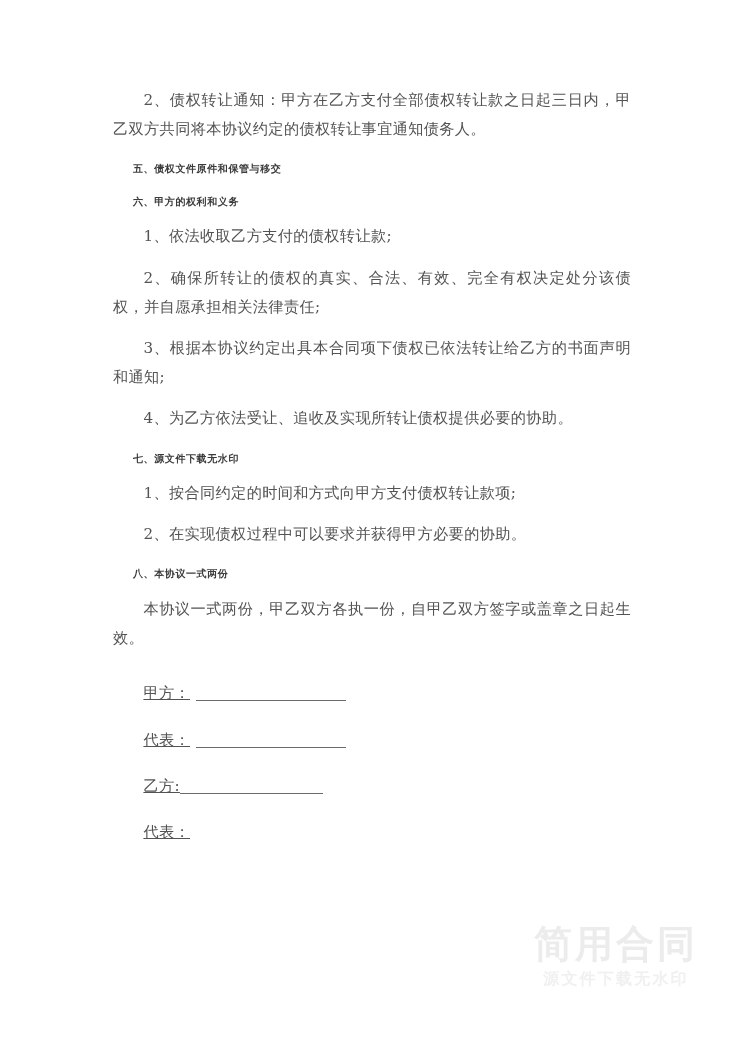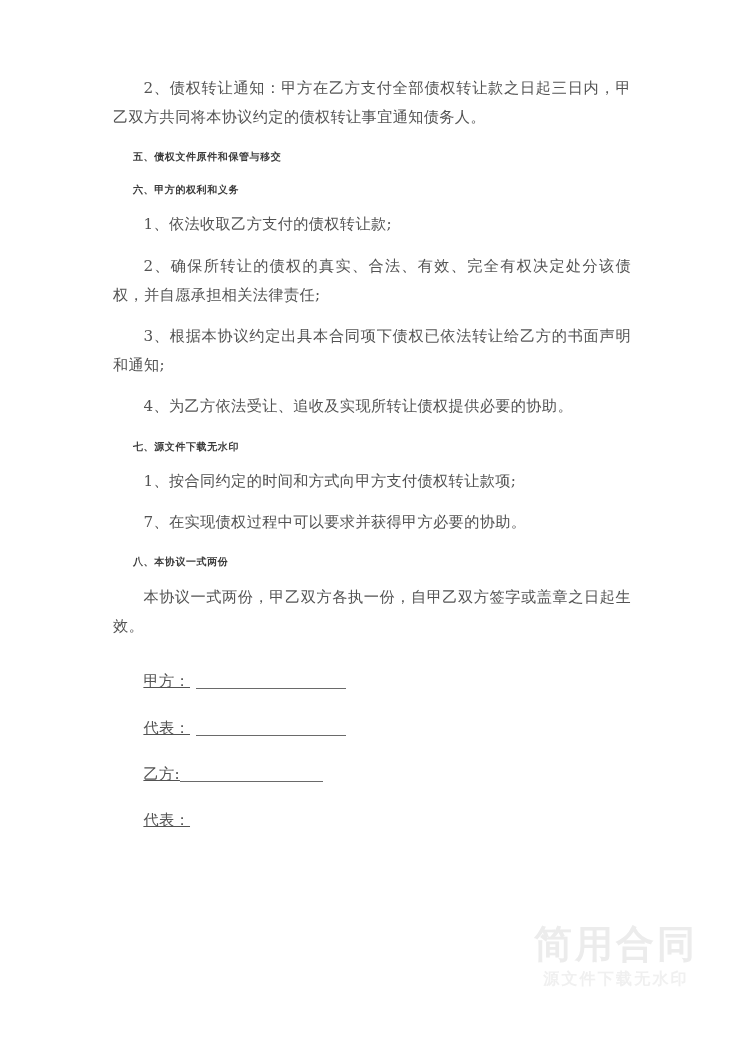--- a/index.html
+++ b/index.html
@@ -40,21 +40,21 @@
 
   .para {
     font-size: 15.2px;
     font-weight: normal;
     color: #535353;
     letter-spacing: 0.35px;
     text-indent: 2em;
     line-height: 1.92;
     text-align: justify;
     text-justify: inter-ideograph;
-    margin: 0 0 12px 0;
+    margin: 12px 0 12px 0;
   }
 
   
 
   .sig-block {
     margin-top: 28px;
   }
 
   .sig-row {
     font-size: 15.2px;
@@ -124,21 +124,21 @@
     <div id="blocks-container">
         <div class="para">2、债权转让通知：甲方在乙方支付全部债权转让款之日起三日内，甲乙双方共同将本协议约定的债权转让事宜通知债务人。</div>
         <div class="heading">五、债权文件原件和保管与移交</div>
         <div class="heading">六、甲方的权利和义务</div>
         <div class="para">1、依法收取乙方支付的债权转让款;</div>
         <div class="para">2、确保所转让的债权的真实、合法、有效、完全有权决定处分该债权，并自愿承担相关法律责任;</div>
         <div class="para">3、根据本协议约定出具本合同项下债权已依法转让给乙方的书面声明和通知;</div>
         <div class="para">4、为乙方依法受让、追收及实现所转让债权提供必要的协助。</div>
         <div class="heading">七、源文件下载无水印</div>
         <div class="para">1、按合同约定的时间和方式向甲方支付债权转让款项;</div>
-        <div class="para">7、在实现债权过程中可以要求并获得甲方必要的协助。</div>
+        <div class="para">2、在实现债权过程中可以要求并获得甲方必要的协助。</div>
         <div class="heading">八、本协议一式两份</div>
         <div class="para">本协议一式两份，甲乙双方各执一份，自甲乙双方签字或盖章之日起生效。</div>
       </div>
 
     <div class="sig-block" id="sig-container">
         <div class="sig-row"><span class="sig-label">甲方：</span><span class="sig-line"></span></div>
         <div class="sig-row"><span class="sig-label">代表：</span><span class="sig-line"></span></div>
         <div class="sig-row no-gap"><span class="sig-label">乙方:</span><span class="sig-line"></span></div>
         <div class="sig-row"><span class="sig-label">代表：</span></div>
       </div>

